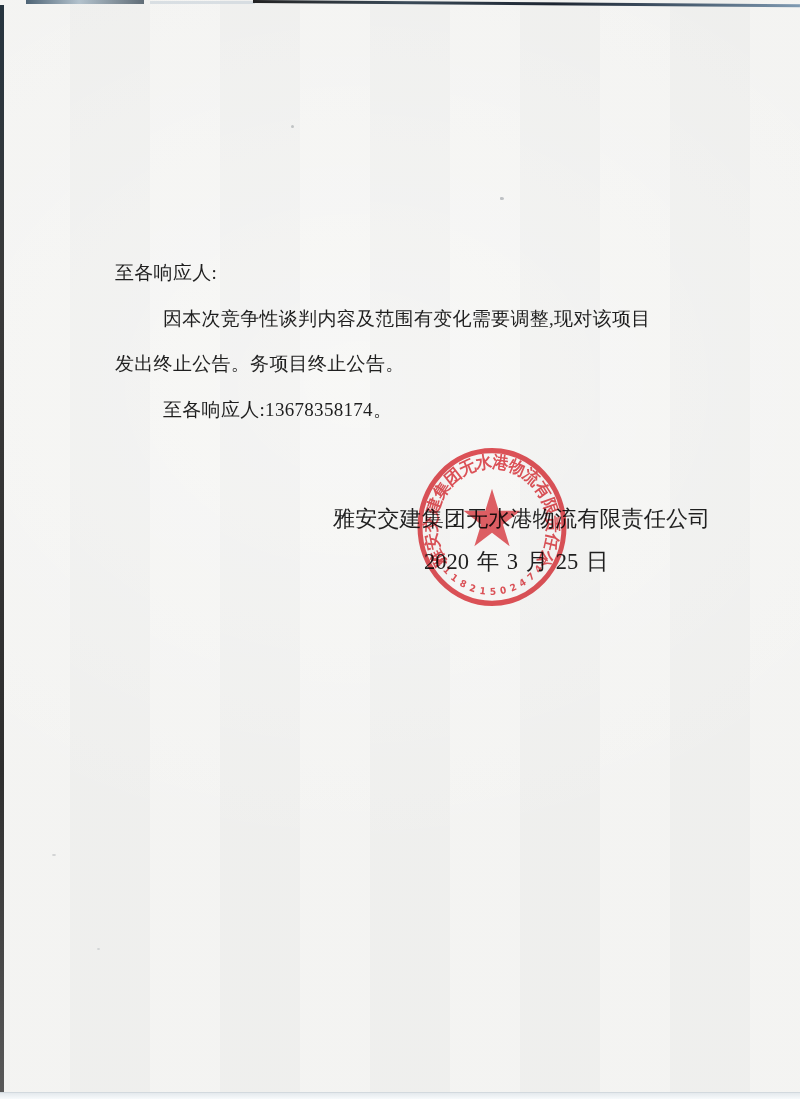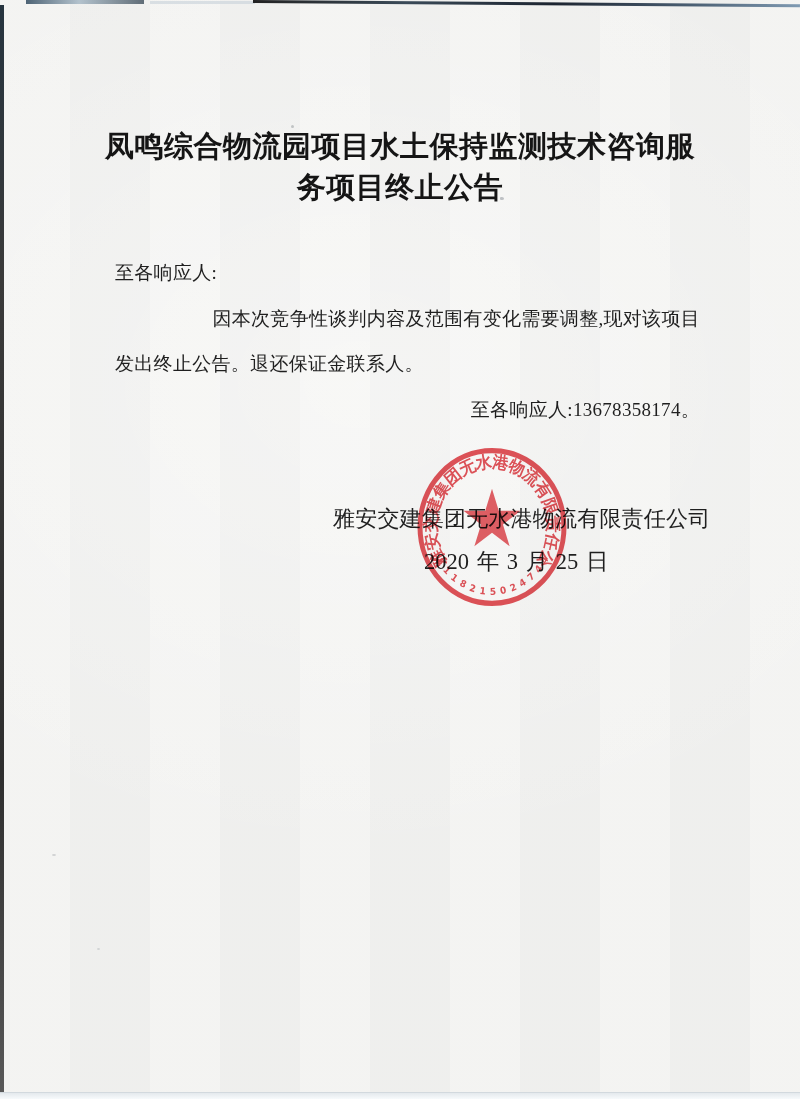--- a/index.html
+++ b/index.html
@@ -58,21 +58,21 @@
     font-weight:bold;font-size:29px;line-height:41px;
     letter-spacing:0.5px;color:#151515;
   }
   .bodytext{
     position:absolute;top:246px;left:107px;right:92px;
   }
   .bodytext p{
     margin:8px;font-size:19px;line-height:37.7px;
     letter-spacing:0.3px;color:#1f1f1f;
   }
-  .bodytext p.ind{text-indent:48px;text-align:right;}
+  .bodytext p.ind{text-indent:48px;}
 
   .signature{
     position:absolute;left:333px;top:504px;
     font-size:22px;letter-spacing:0.2px;color:#1f1f1f;
   }
   .sigdate{
     position:absolute;left:424px;top:546px;
     font-size:22.5px;word-spacing:2px;color:#1f1f1f;
   }
 
@@ -102,29 +102,25 @@
   <div class="edge-left"></div>
   <div class="edge-top-a"></div>
   <div class="edge-top-b"></div>
   <div class="edge-top-c"></div>
   <div class="edge-bottom"></div>
   <div class="speck s1"></div>
   <div class="speck s2"></div>
   <div class="speck s3"></div>
   <div class="speck s4"></div>
 
-  <h1 class="title">
-    <span>凤鸣综合物流园项目水土保持监测技术咨询服</span><br>
-    <span>务项目终止公告</span>
-  </h1>
 
   <div class="bodytext">
     <p>至各响应人:</p>
     <p class="ind">因本次竞争性谈判内容及范围有变化需要调整,现对该项目</p>
-    <p>发出终止公告。退还保证金联系人。</p>
+    <p>发出终止公告。务项目终止公告。</p>
     <p class="ind">至各响应人:13678358174。</p>
   </div>
 
   <div class="signature">雅安交建集团无水港物流有限责任公司</div>
   <div class="sigdate">2020 年 3 月 25 日</div>
 
   <svg class="seal" width="160" height="170" viewBox="0 0 160 170">
     <g transform="translate(80,85) scale(1,1.06)">
       <circle class="seal-ring" r="72"></circle>
       <path id="seal-arc-top" d="M -44.7 33.7 A 56 56 0 1 1 44.7 33.7" fill="none"></path>

